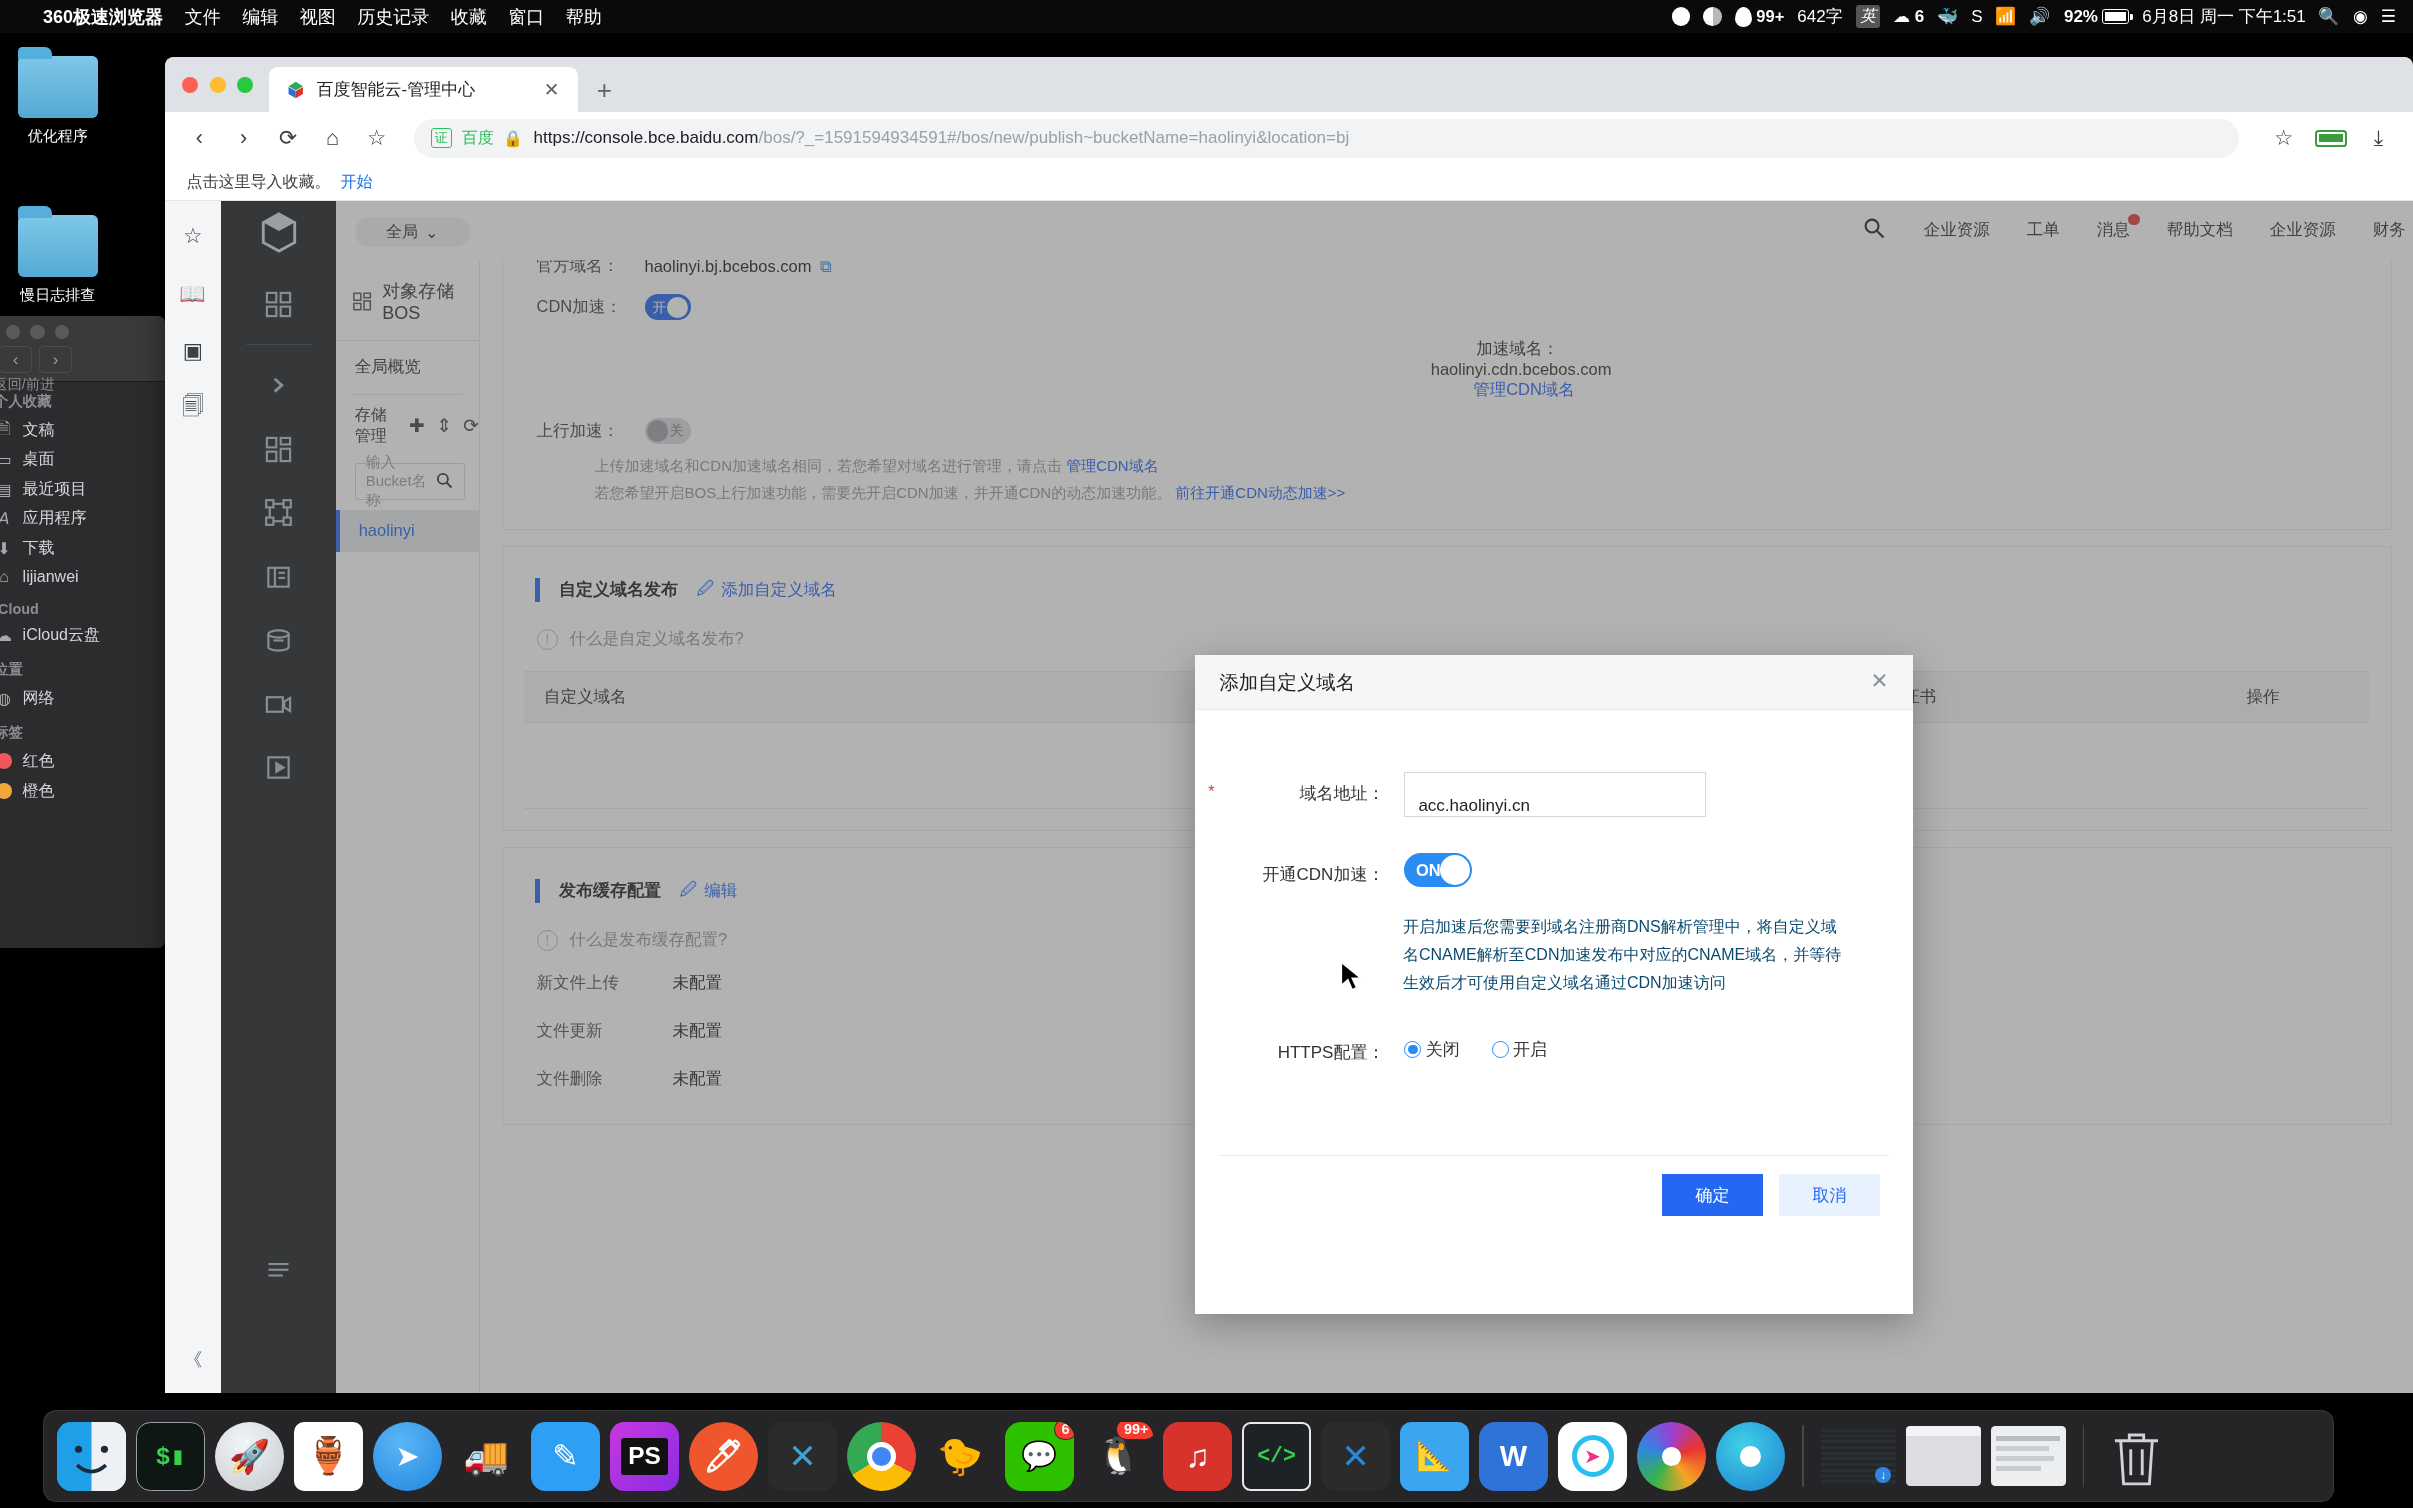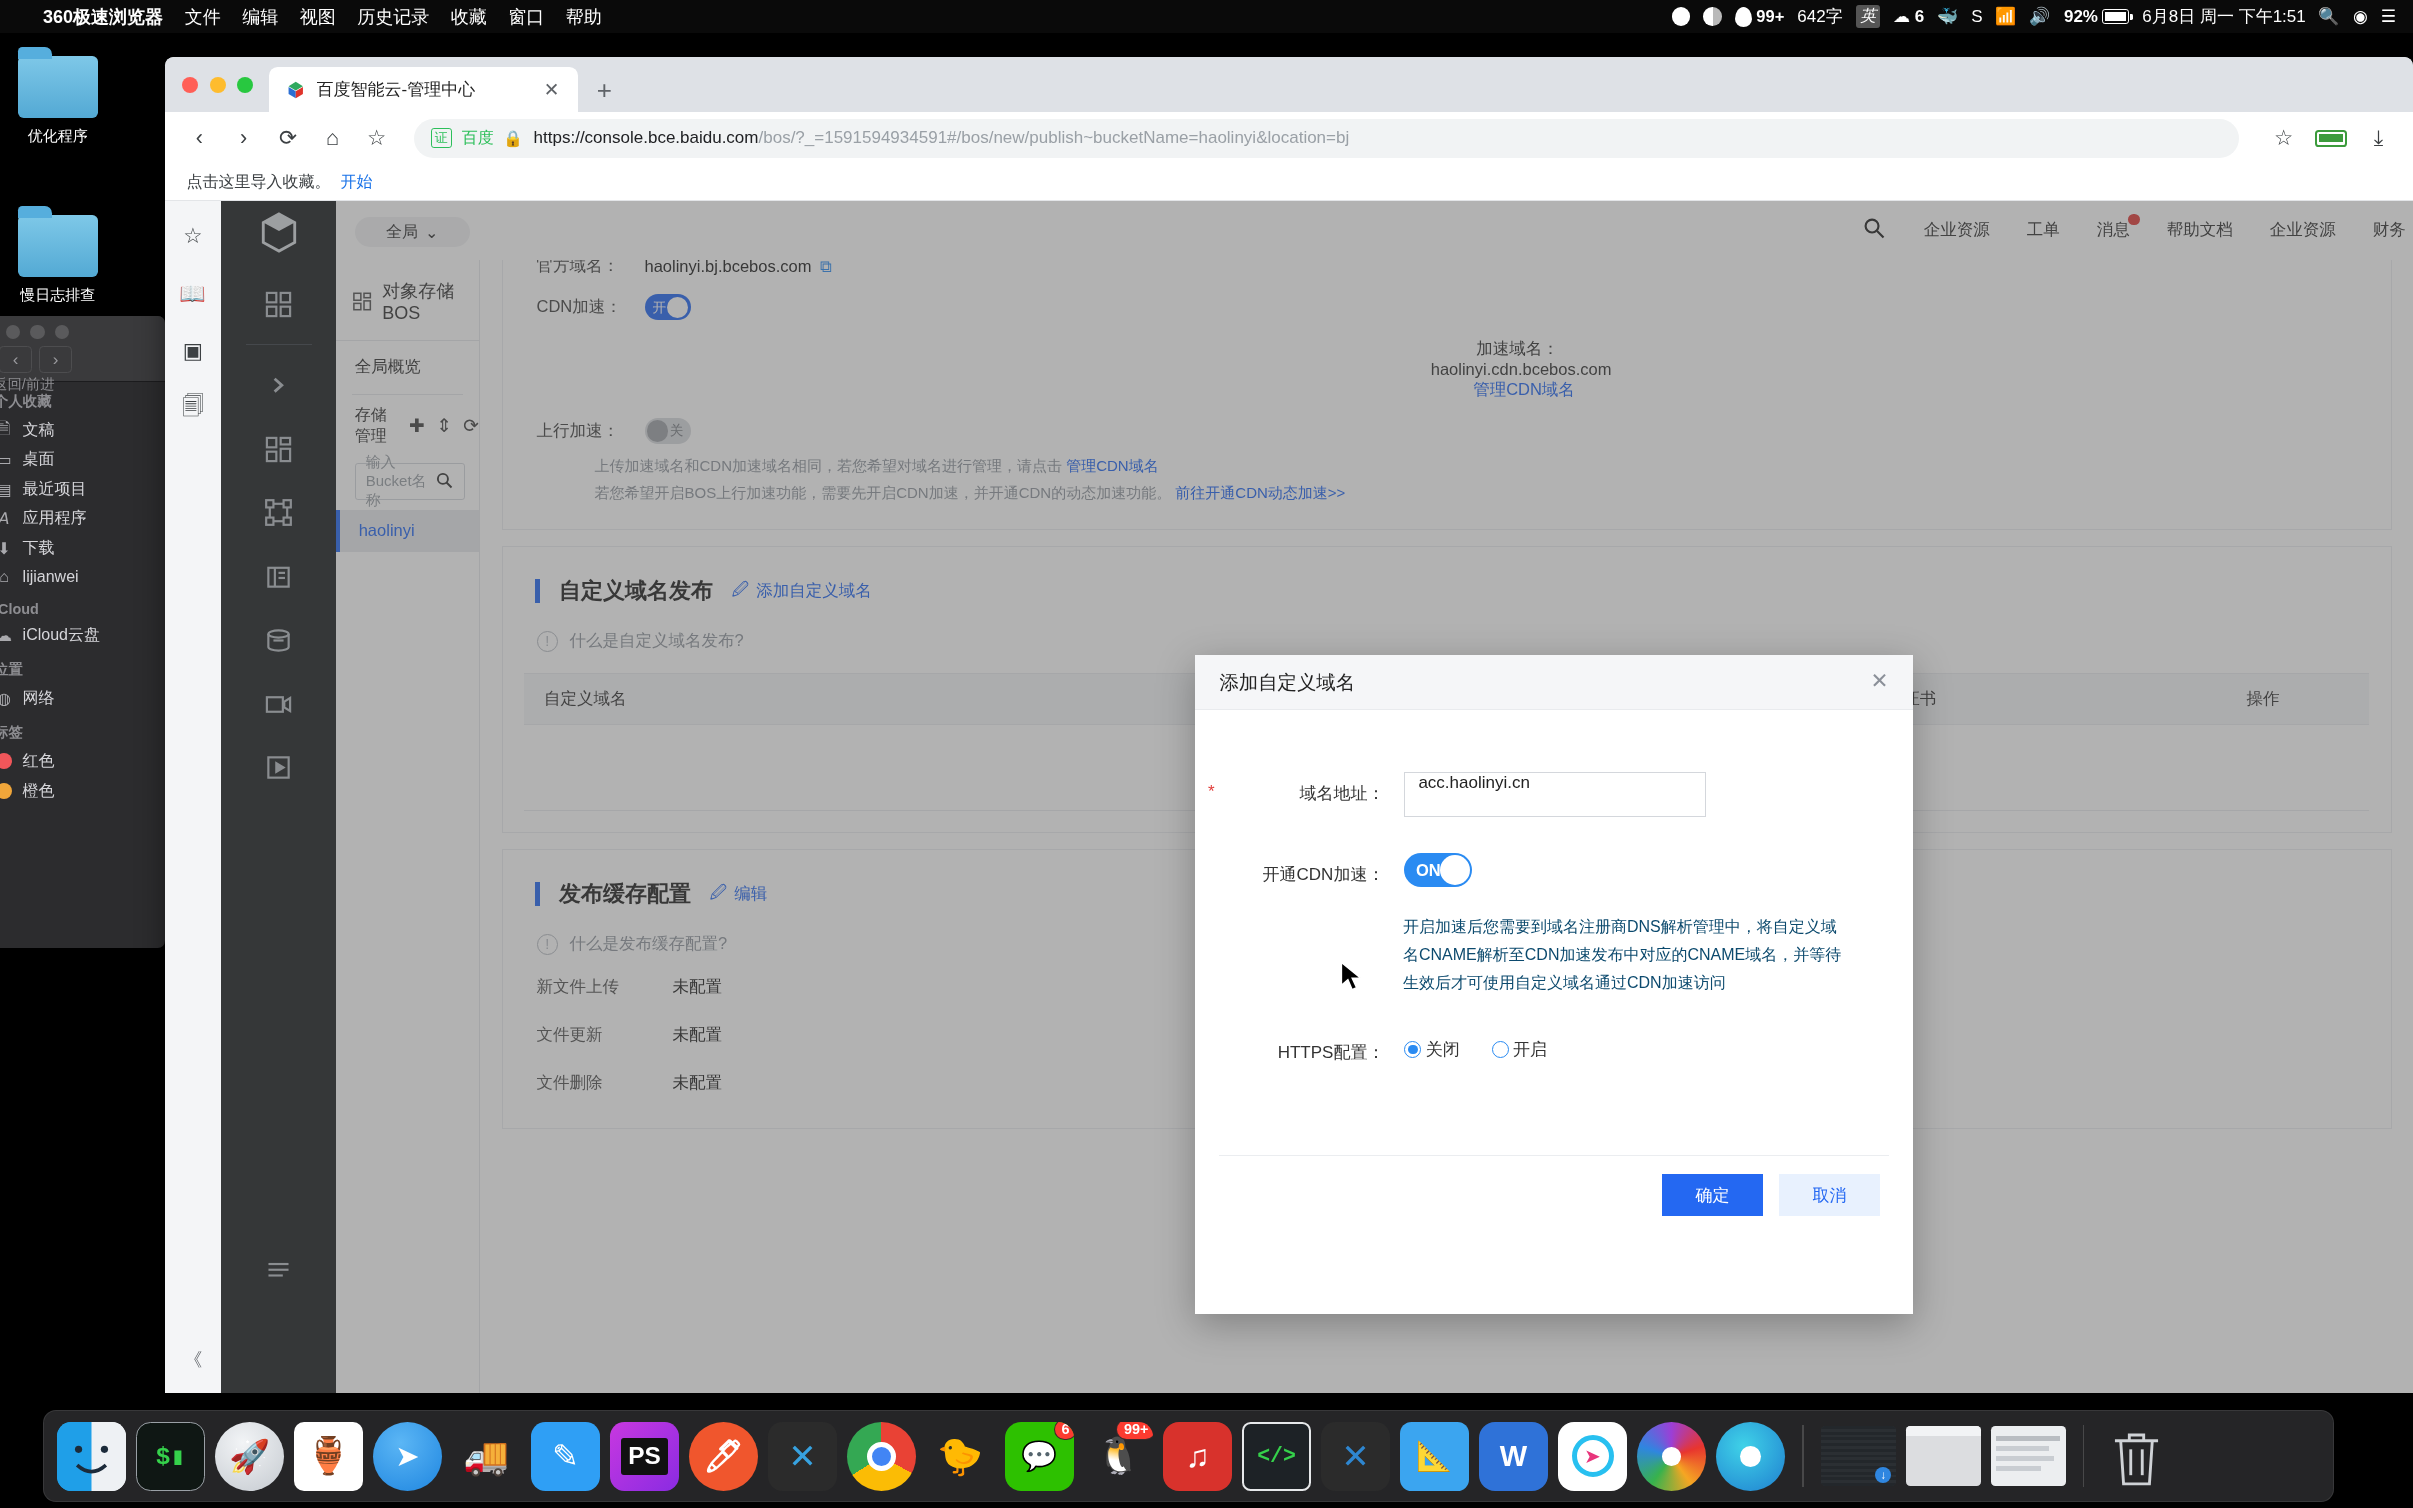--- a/index.html
+++ b/index.html
@@ -148,21 +148,21 @@
   .lnk { color:#2468f2; }
   .tgl { width:46px; height:26px; border-radius:13px; background:#2468f2; position:relative; display:inline-block;}
   .tgl i { position:absolute; right:2.2px; top:2.2px; width:21.5px;height:21.5px;border-radius:50%;background:#fff;}
   .tgl span { position:absolute; left:8px; top:4.3px; color:#fff; font-size:13.6px;}
   .tgl.off { background:#d8dade; }
   .tgl.off i { left:2.2px; right:auto; background:#9fa3a8;}
   .tgl.off span { left:auto; right:7.2px; color:#7b8086;}
   .hint { padding: 4.3px 0 4.3px 92px; font-size: 15px; color:#9298a0;}
   .sect-title { display:flex; align-items:center; gap:18.7px; padding: 21.5px 0 8.6px 32px;}
   .sect-bar { width:5.7px; height:24.4px; background:#2468f2;}
-  .sect-name { font-size: 22px; color:#222; font-weight: bold;}
+  .sect-name { font-size: 17px; color:#222; font-weight: bold;}
   .sect-act { font-size:16.5px; color:#2468f2; display:flex; align-items:center; gap:7.2px;}
   .whatis { display:flex; align-items:center; gap:11.5px; padding: 16px 0 7.2px 34px; font-size:16.5px; color:#9298a0;}
   .circ-i { width:21.5px;height:21.5px;border:1.4px solid #b6bbc2;border-radius:50%;display:inline-flex;
             align-items:center;justify-content:center;font-size:14.4px;color:#b6bbc2;}
   .thead { display:flex; background:#f5f6f8; border-top:0.7px solid #e9ebee; border-bottom:0.7px solid #e9ebee;
            margin: 13px 21.5px 0 21.5px; height:52px; align-items:center; font-size:16.5px; color:#333;}
   .thead div { padding-left: 20px; }
   .tbody { height: 86px; margin: 0 21.5px; border-bottom:0.7px solid #e9ebee;}
   .kv { display:flex; padding: 13px 0 13px 34px; font-size:16.5px;}
   .kv .k { width: 136px; color:#555;}
@@ -175,21 +175,21 @@
     background:#fff; box-shadow: 0 10px 36px rgba(0,0,0,.28); z-index: 30;
   }
   .modal-hd { height: 55px; background:#f5f6f8; border-bottom:0.7px solid #e9ebee;
               display:flex; align-items:center; padding: 0 24.4px; }
   .modal-title { font-size: 19.4px; color:#222;}
   .modal-x { margin-left:auto; font-size: 21.5px; color:#8b9099; line-height:1;}
   .m-row { display:flex; align-items:flex-start; padding: 0 0 0 24.4px; }
   .m-lbl { width: 165px; text-align: right; font-size: 17px; color:#333; padding-top: 10px; position:relative;}
   .m-lbl .star { color:#e23c39; position:absolute; left: -11.5px; top: 10px; font-size:17px;}
   .m-input { width: 302px; height: 45px; border:0.7px solid #d4d7dc; margin-left: 20px;
-             display:flex; align-items:flex-start; padding: 0 13px; font-size:17px; color:#222;}
+             display:flex; align-items:flex-end; padding: 0 13px; font-size:17px; color:#222;}
   .m-toggle { margin-left: 20px; width: 68px; height: 34px; background:#2a8bf2; border-radius: 17px;
               position:relative; }
   .m-toggle i { position:absolute; right:2.2px; top:2.2px; width:30px;height:30px;border-radius:50%;background:#fff;}
   .m-toggle span { position:absolute; left: 11.5px; top: 8px; color:#fff; font-size:16.5px; font-weight:bold;}
   .m-desc { margin: 0 0 0 208px; width: 453px; font-size: 16px; line-height: 1.75; color:#0c4a6e; padding-right: 14.4px;}
   .radio-wrap { display:flex; align-items:center; gap: 32px; margin-left: 20px; padding-top: 7.2px;}
   .radio { display:flex; align-items:center; gap: 4.3px; font-size:17px; color:#333;}
   .rd { width: 17px;height:17px;border-radius:50%;border:1.4px solid #2a8bf2; display:inline-block; position:relative;}
   .rd.on::after { content:""; position:absolute; inset:2.9px; border-radius:50%; background:#2a8bf2;}
   .modal-sep { height:0.7px; background:#ebedf0; margin: 0 24.4px;}

